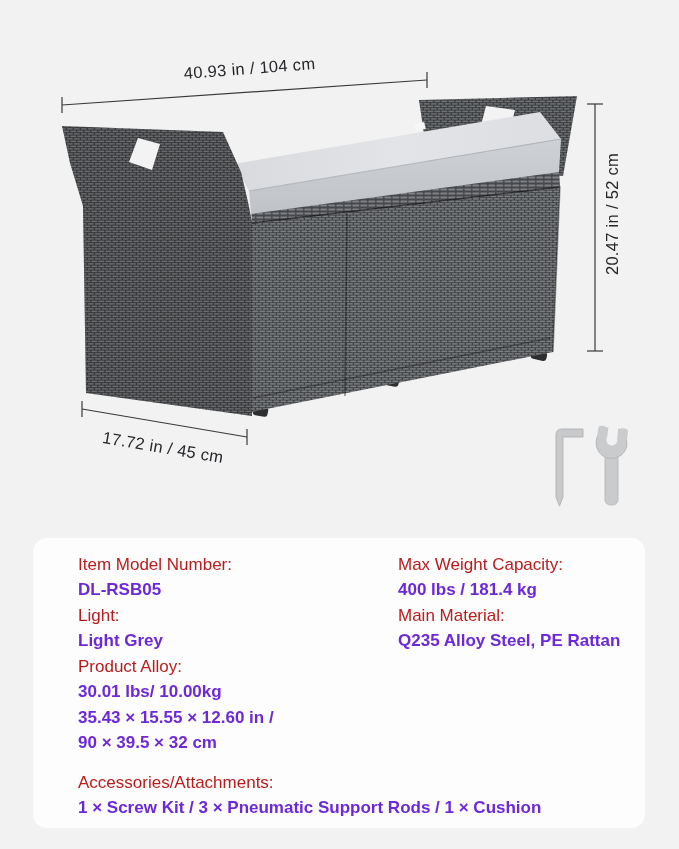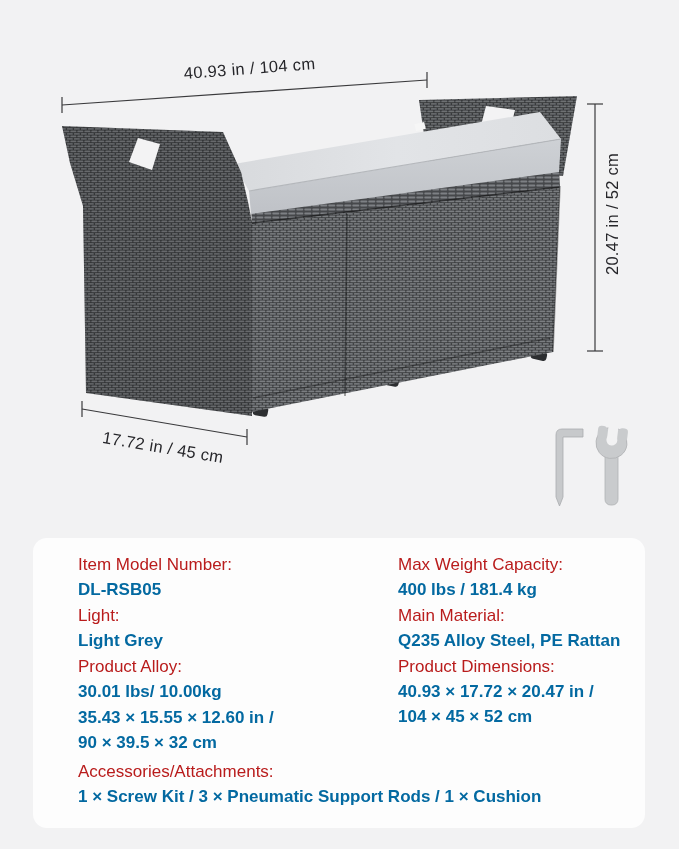--- a/index.html
+++ b/index.html
@@ -29,23 +29,23 @@
   .spec-columns{display:flex;}
   .spec-col-left{width:320px;flex:0 0 320px;}
   .spec-col-right{flex:1;}
   .spec-group{margin-bottom:1px;}
   .spec-label{
     font-size:17px;line-height:25px;color:#b91c1c;
     font-weight:400;white-space:nowrap;
   }
   .spec-value{
     font-size:17px;line-height:25px;
-    font-weight:700;color:#0369a1;white-space:nowrap;
+    font-weight:700;color:#6d28d9;white-space:nowrap;
   }
-  .spec-bottom{margin-top:3px;}
+  .spec-bottom{margin-top:14px;}
 </style>
 </head>
 <body>
 
 <div class="figure-wrap">
 <svg width="679" height="534" viewBox="0 0 679 534">
   <defs>
     <pattern id="wicker" width="7" height="5" patternUnits="userSpaceOnUse">
       <rect width="7" height="5" fill="#3a3c3e"></rect>
       <rect x="0.3" y="0.4" width="6.1" height="1.9" rx="0.9" fill="#7b7e81"></rect>
@@ -166,25 +166,20 @@
 
     <div class="spec-col-right">
       <div class="spec-group">
         <div class="spec-label">Max Weight Capacity:</div>
         <div class="spec-value">400 lbs / 181.4 kg</div>
       </div>
       <div class="spec-group">
         <div class="spec-label">Main Material:</div>
         <div class="spec-value">Q235 Alloy Steel, PE Rattan</div>
       </div>
-      <div class="spec-group">
-        <div class="spec-label">Product Dimensions:</div>
-        <div class="spec-value">40.93 × 17.72 × 20.47 in /</div>
-        <div class="spec-value">104 × 45 × 52 cm</div>
-      </div>
     </div>
 
   </div>
 
   <div class="spec-group spec-bottom">
     <div class="spec-label">Accessories/Attachments:</div>
     <div class="spec-value">1 × Screw Kit / 3 × Pneumatic Support Rods / 1 × Cushion</div>
   </div>
 </div>
 

